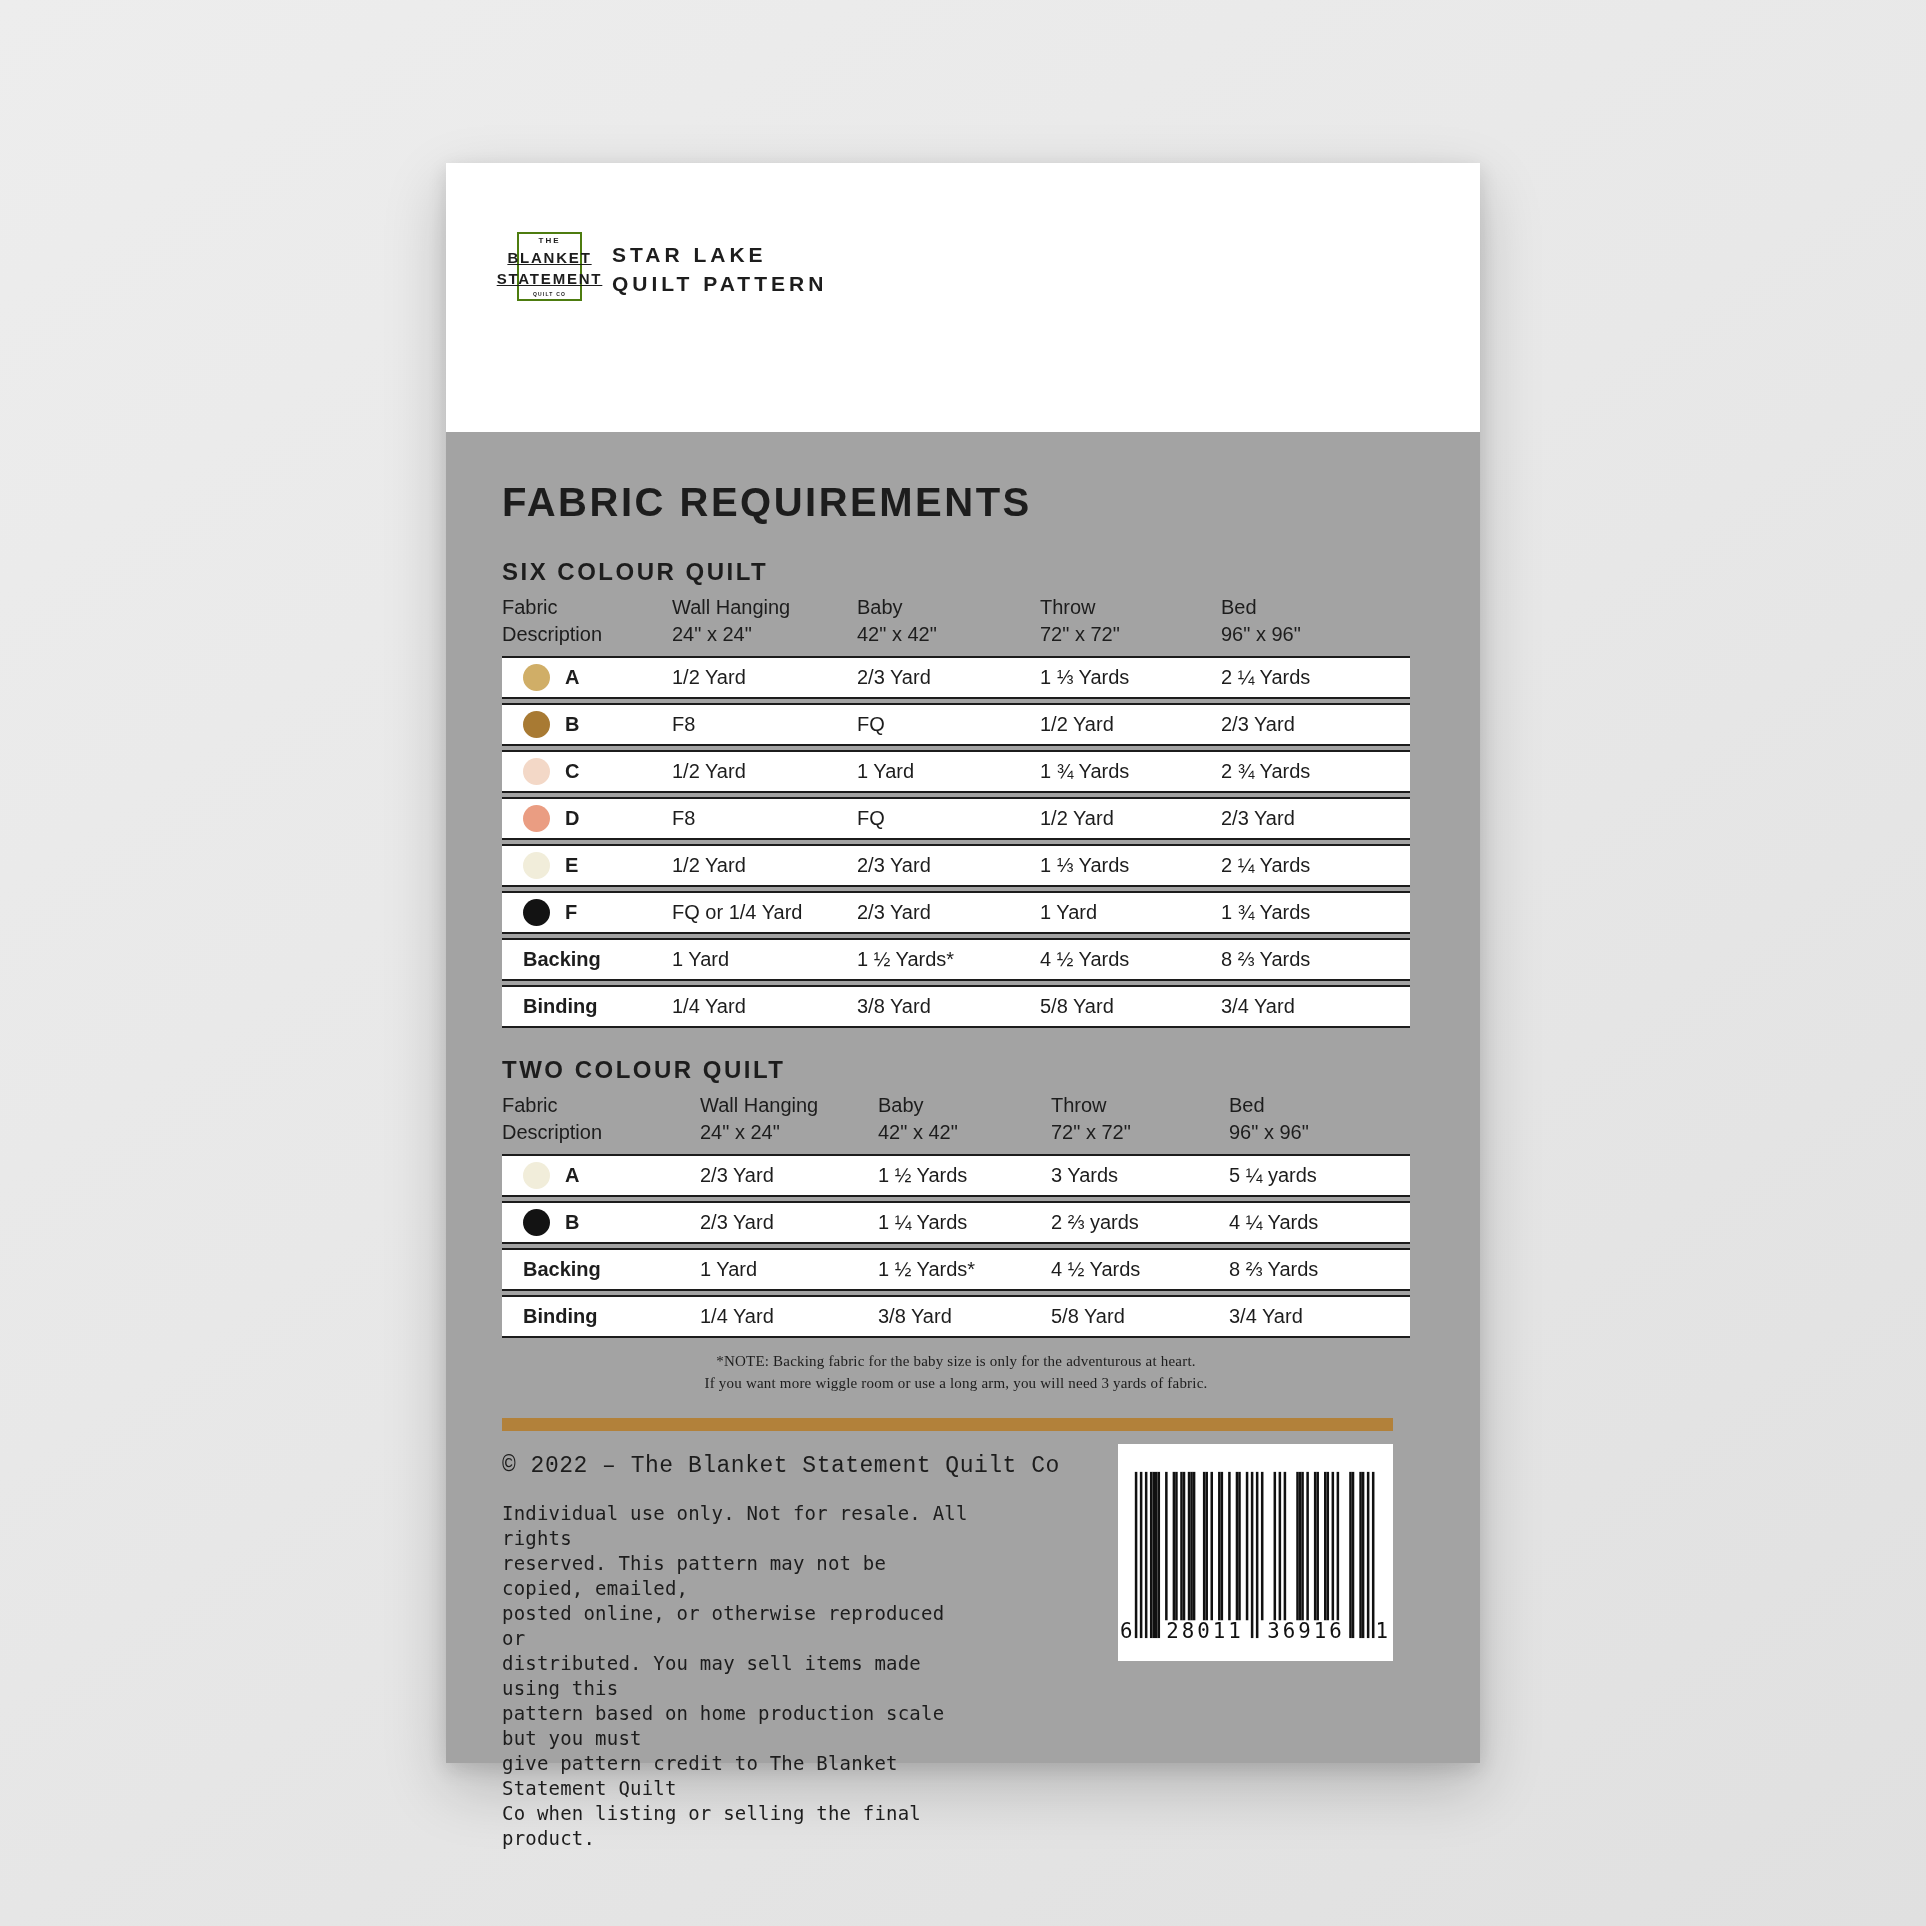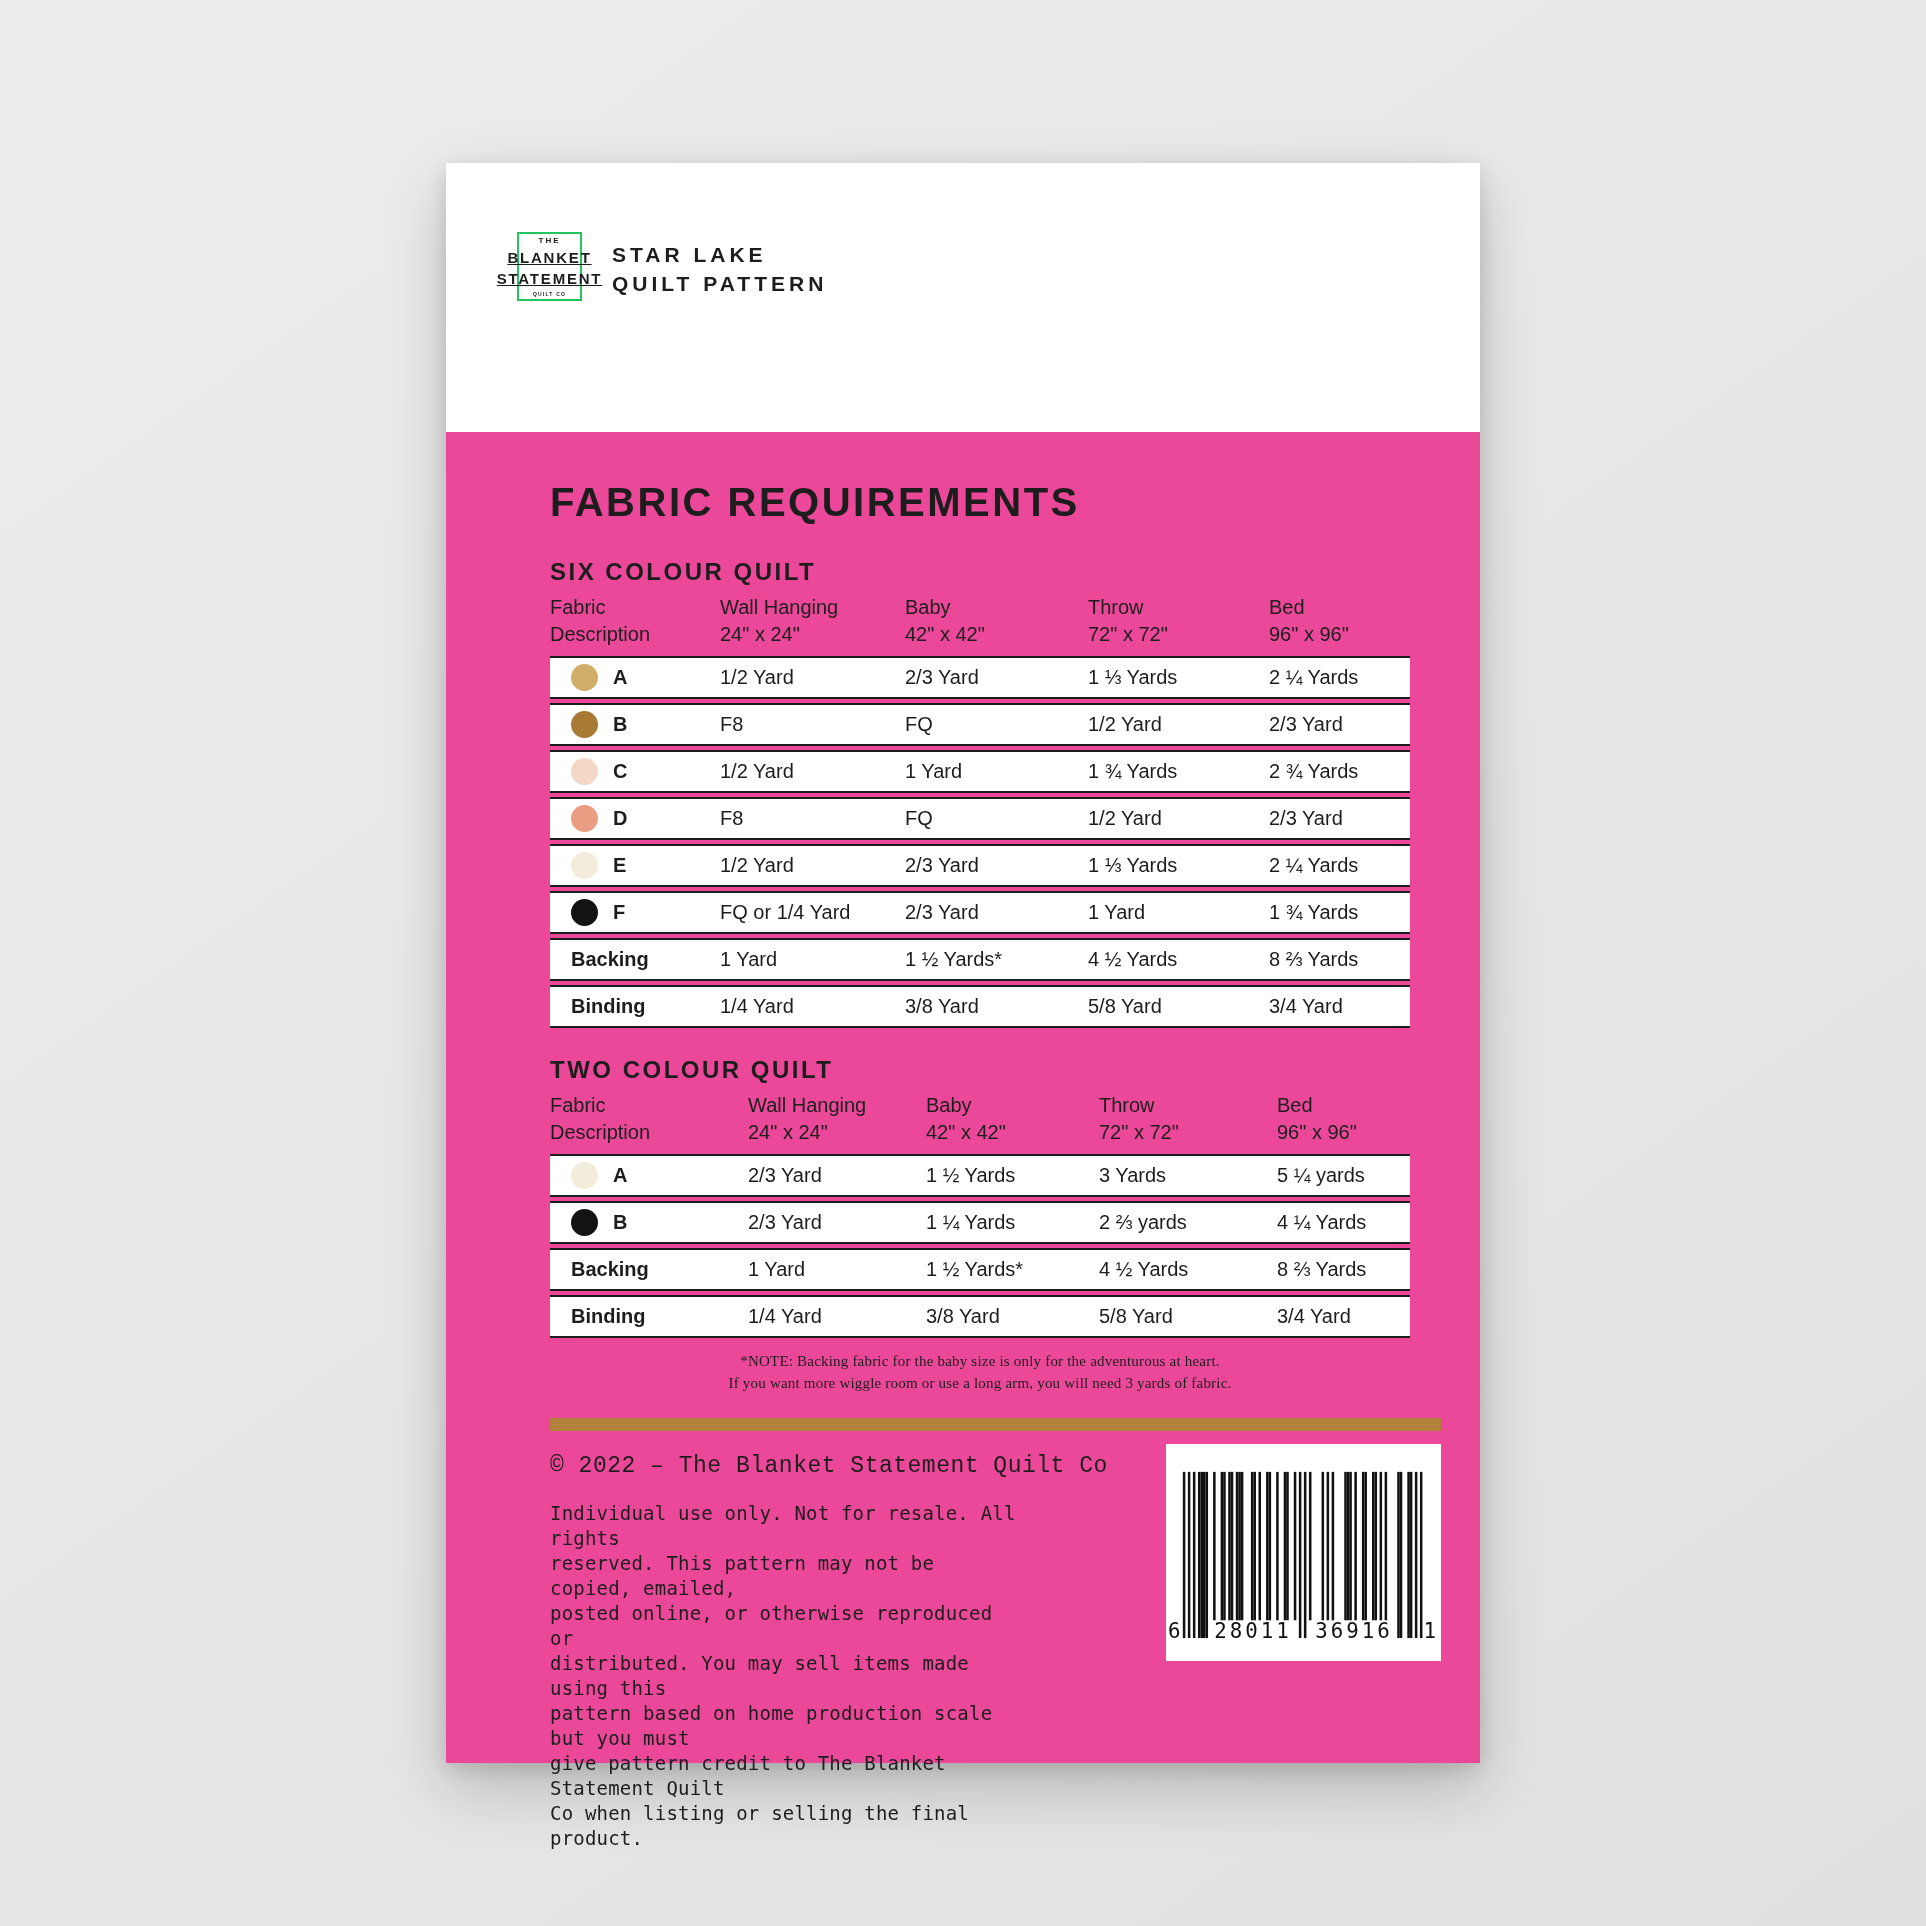--- a/index.html
+++ b/index.html
@@ -11,37 +11,37 @@
   }
   .card{
     position:absolute;left:446px;top:163px;width:1034px;height:1600px;
     background:#ffffff;
     box-shadow:0 24px 59px rgba(0,0,0,.20),0 6px 18px rgba(0,0,0,.12);
   }
   
   .card-header{position:relative;height:269px;background:#ffffff;}
   .logo-box{
     position:absolute;left:71px;top:69px;width:65px;height:69px;
-    border:2px solid #22c55e;box-sizing:border-box;
+    border:2px solid #4d7c0f;box-sizing:border-box;
     display:flex;flex-direction:column;align-items:center;justify-content:center;
     gap:4px;
   }
   .logo-l1{font-size:8px;letter-spacing:2px;font-weight:600;}
   .logo-l2,.logo-l3{font-size:15px;letter-spacing:1.8px;font-weight:600;text-decoration:underline;}
   .logo-l4{font-size:5px;letter-spacing:1.2px;font-weight:700;}
   .title-block{position:absolute;left:166px;top:77px;font-weight:700;font-size:21px;letter-spacing:4px;line-height:29px;}
   .contact-block{position:absolute;left:520px;top:73px;}
   .contact-label{font-weight:700;font-size:21px;letter-spacing:3.5px;}
   .contact-value{font-family:"DejaVu Sans Mono","Liberation Mono",monospace;font-size:23px;margin-top:7px;letter-spacing:0.5px;}
   .contact-gap{height:27px;}
   
   .panel{
     position:absolute;left:0;top:269px;right:0;bottom:0;
-    background:#ec4899;
-    padding:0 70px 0 104px;box-sizing:border-box;
+    background:#a3a3a3;
+    padding:0 70px 0 56px;box-sizing:border-box;
   }
   .main-heading{margin:48px 0 0 0;font-size:40px;font-weight:700;letter-spacing:2.5px;line-height:44px;}
   .table-title{font-size:24px;font-weight:700;letter-spacing:2.5px;line-height:28px;}
   .tt1{margin-top:34px;}
   .tt2{margin-top:28px;}
   .thead{display:grid;margin-top:8px;margin-bottom:8px;font-size:20px;line-height:27px;}
   .cols-a{grid-template-columns:170px 185px 183px 181px 171px;}
   .cols-b{grid-template-columns:198px 178px 173px 178px 163px;}
   .trow{
     display:grid;background:#ffffff;height:39px;align-items:center;

